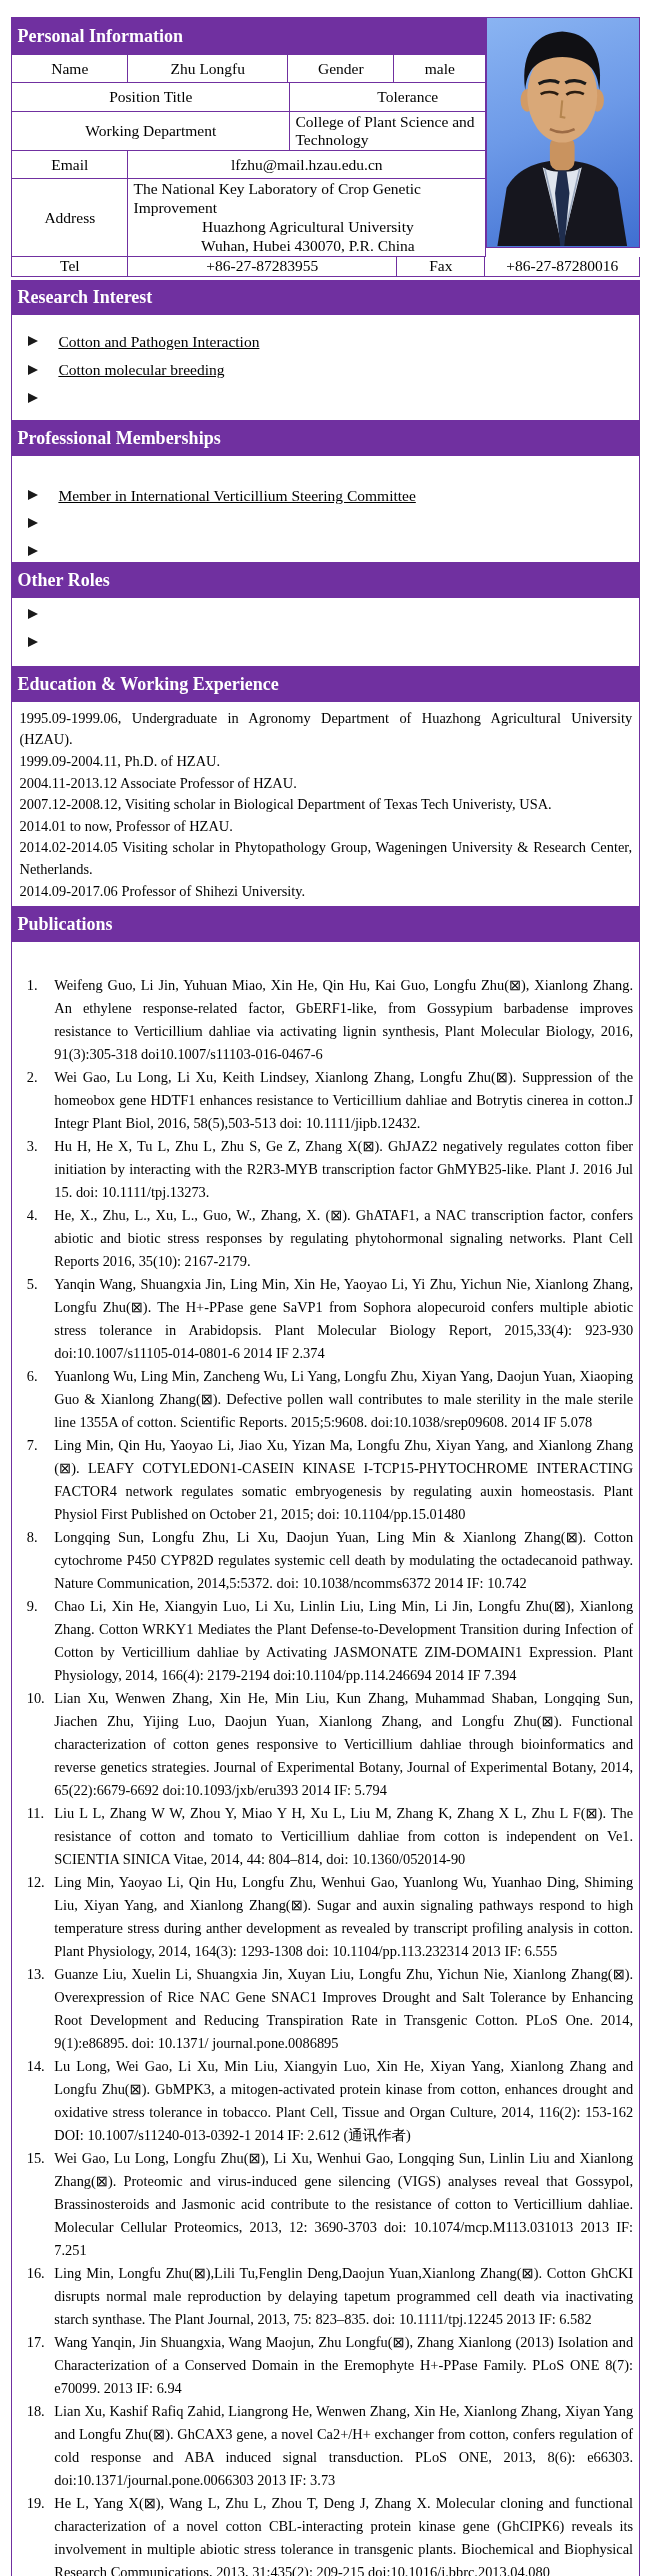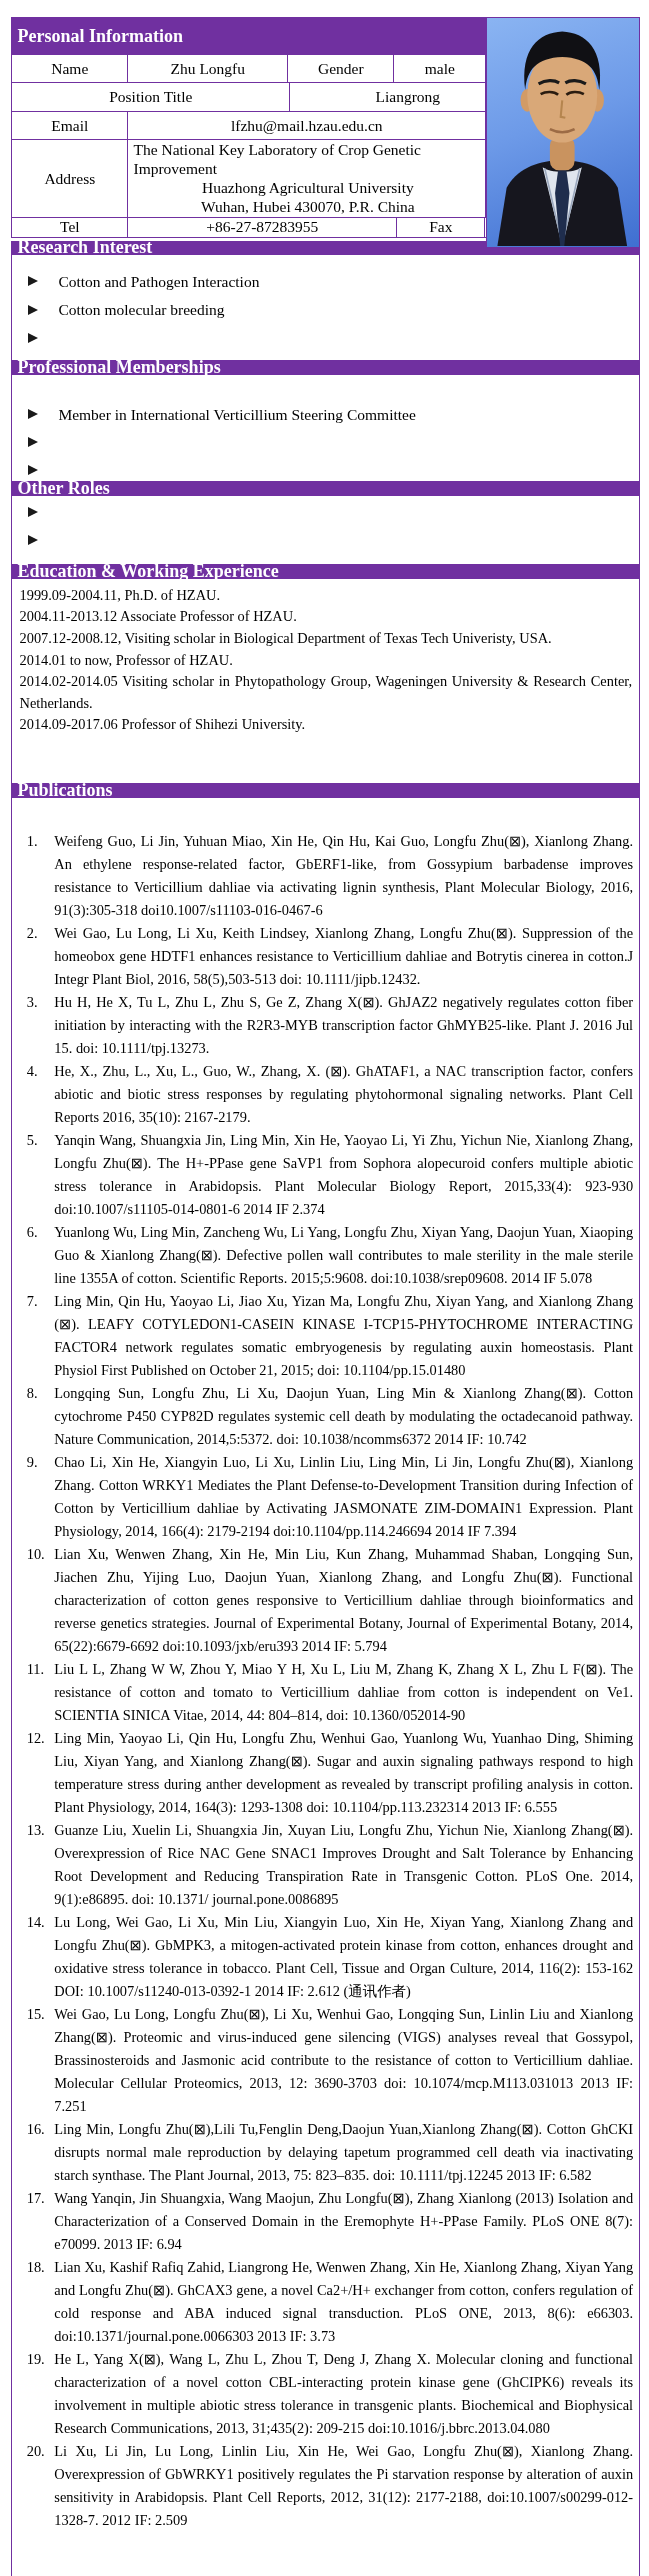--- a/index.html
+++ b/index.html
@@ -9,21 +9,21 @@
   }
   *{margin:0;padding:0;box-sizing:border-box;}
   html,body{background:#fff;}
   body{
     width:649px;height:3390px;overflow:hidden;
     font-family:"Liberation Serif", serif;color:#000;
   }
   .frame{margin:17px 8.8px 0 11.3px;width:629px;}
   
   .bar{
-    background:var(--purple);color:#fff;height:14px;
+    background:var(--purple);color:#fff;height:35px;
     display:flex;align-items:center;padding-left:6.2px;
     font-size:18px;font-weight:bold;
   }
   
   .personal{position:relative;}
   .p-bar{width:475px;height:38px;}
   .photo{
     position:absolute;top:0;right:0;width:154px;height:231px;
     border:1.5px solid var(--purple);
     background:linear-gradient(160deg,var(--photo_bg_top) 0%,#6d9ae8 45%,var(--photo_bg_bottom) 100%);
@@ -47,21 +47,21 @@
   .tel-row{
     display:grid;grid-template-columns:116px 269px 88px 1fr;
     border:1.5px solid var(--purple);border-top:none;height:19.6px;width:629px;
   }
   
   .box{border:1.5px solid var(--purple);border-top:none;background:#fff;overflow:hidden;}
   .gap{height:3.1px;}
   .ri-box{height:106px;padding-top:17.5px;}
   .pm-box{height:107px;padding-top:30px;}
   .or-box{height:69px;padding-top:7.2px;}
-  .bullet-row{display:flex;align-items:flex-start;margin-bottom:6.7px;min-height:21.6px;}
+  .bullet-row{display:flex;align-items:flex-start;margin-bottom:6.7px;min-height:21.6px;text-decoration:underline;}
   .arrow{
     width:0;height:0;margin:4.1px 0 0 15.5px;flex:0 0 auto;
     border-left:10.3px solid #1a1a1a;border-top:5.7px solid transparent;border-bottom:5.7px solid transparent;
   }
   .bullet-text{font-size:15.5px;margin-left:20.6px;line-height:20.6px;}
   
   .edu-box{height:205px;padding:6.2px 7.2px 0 7.2px;}
   .edu-entry{font-size:14.4px;line-height:21.6px;text-align:justify;}
   
   .pub-box{height:2313px;padding-top:32px;}
@@ -116,21 +116,25 @@
 
     <div class="p-table">
       <div class="p-row r1">
         <div class="cell">Name</div>
         <div class="cell">Zhu Longfu</div>
         <div class="cell">Gender</div>
         <div class="cell">male</div>
       </div>
       <div class="p-row r2">
         <div class="cell">Position Title</div>
-        <div class="cell">Liangrong</div>
+        <div class="cell">Tolerance</div>
+      </div>
+      <div class="p-row r3">
+        <div class="cell">Working Department</div>
+        <div class="cell left">College of Plant Science and Technology</div>
       </div>
       <div class="p-row r4">
         <div class="cell">Email</div>
         <div class="cell">lfzhu@mail.hzau.edu.cn</div>
       </div>
       <div class="p-row r5">
         <div class="cell">Address</div>
         <div class="cell left addr">
 
         <div>The National Key Laboratory of Crop Genetic Improvement</div>
@@ -213,20 +217,21 @@
         </div>
       </div>
   </section>
 
   <section>
     <div class="bar">
       <span>Education &amp; Working Experience</span>
     </div>
     <div class="box edu-box">
 
+        <div class="edu-entry">1995.09-1999.06, Undergraduate in Agronomy Department of Huazhong Agricultural University (HZAU).</div>
 
         <div class="edu-entry">1999.09-2004.11, Ph.D. of HZAU.</div>
 
         <div class="edu-entry">2004.11-2013.12 Associate Professor of HZAU.</div>
 
         <div class="edu-entry">2007.12-2008.12, Visiting scholar in Biological Department of Texas Tech Univeristy, USA.</div>
 
         <div class="edu-entry">2014.01 to now, Professor of HZAU.</div>
 
         <div class="edu-entry">2014.02-2014.05 Visiting scholar in Phytopathology Group, Wageningen University &amp; Research Center, Netherlands.</div>

